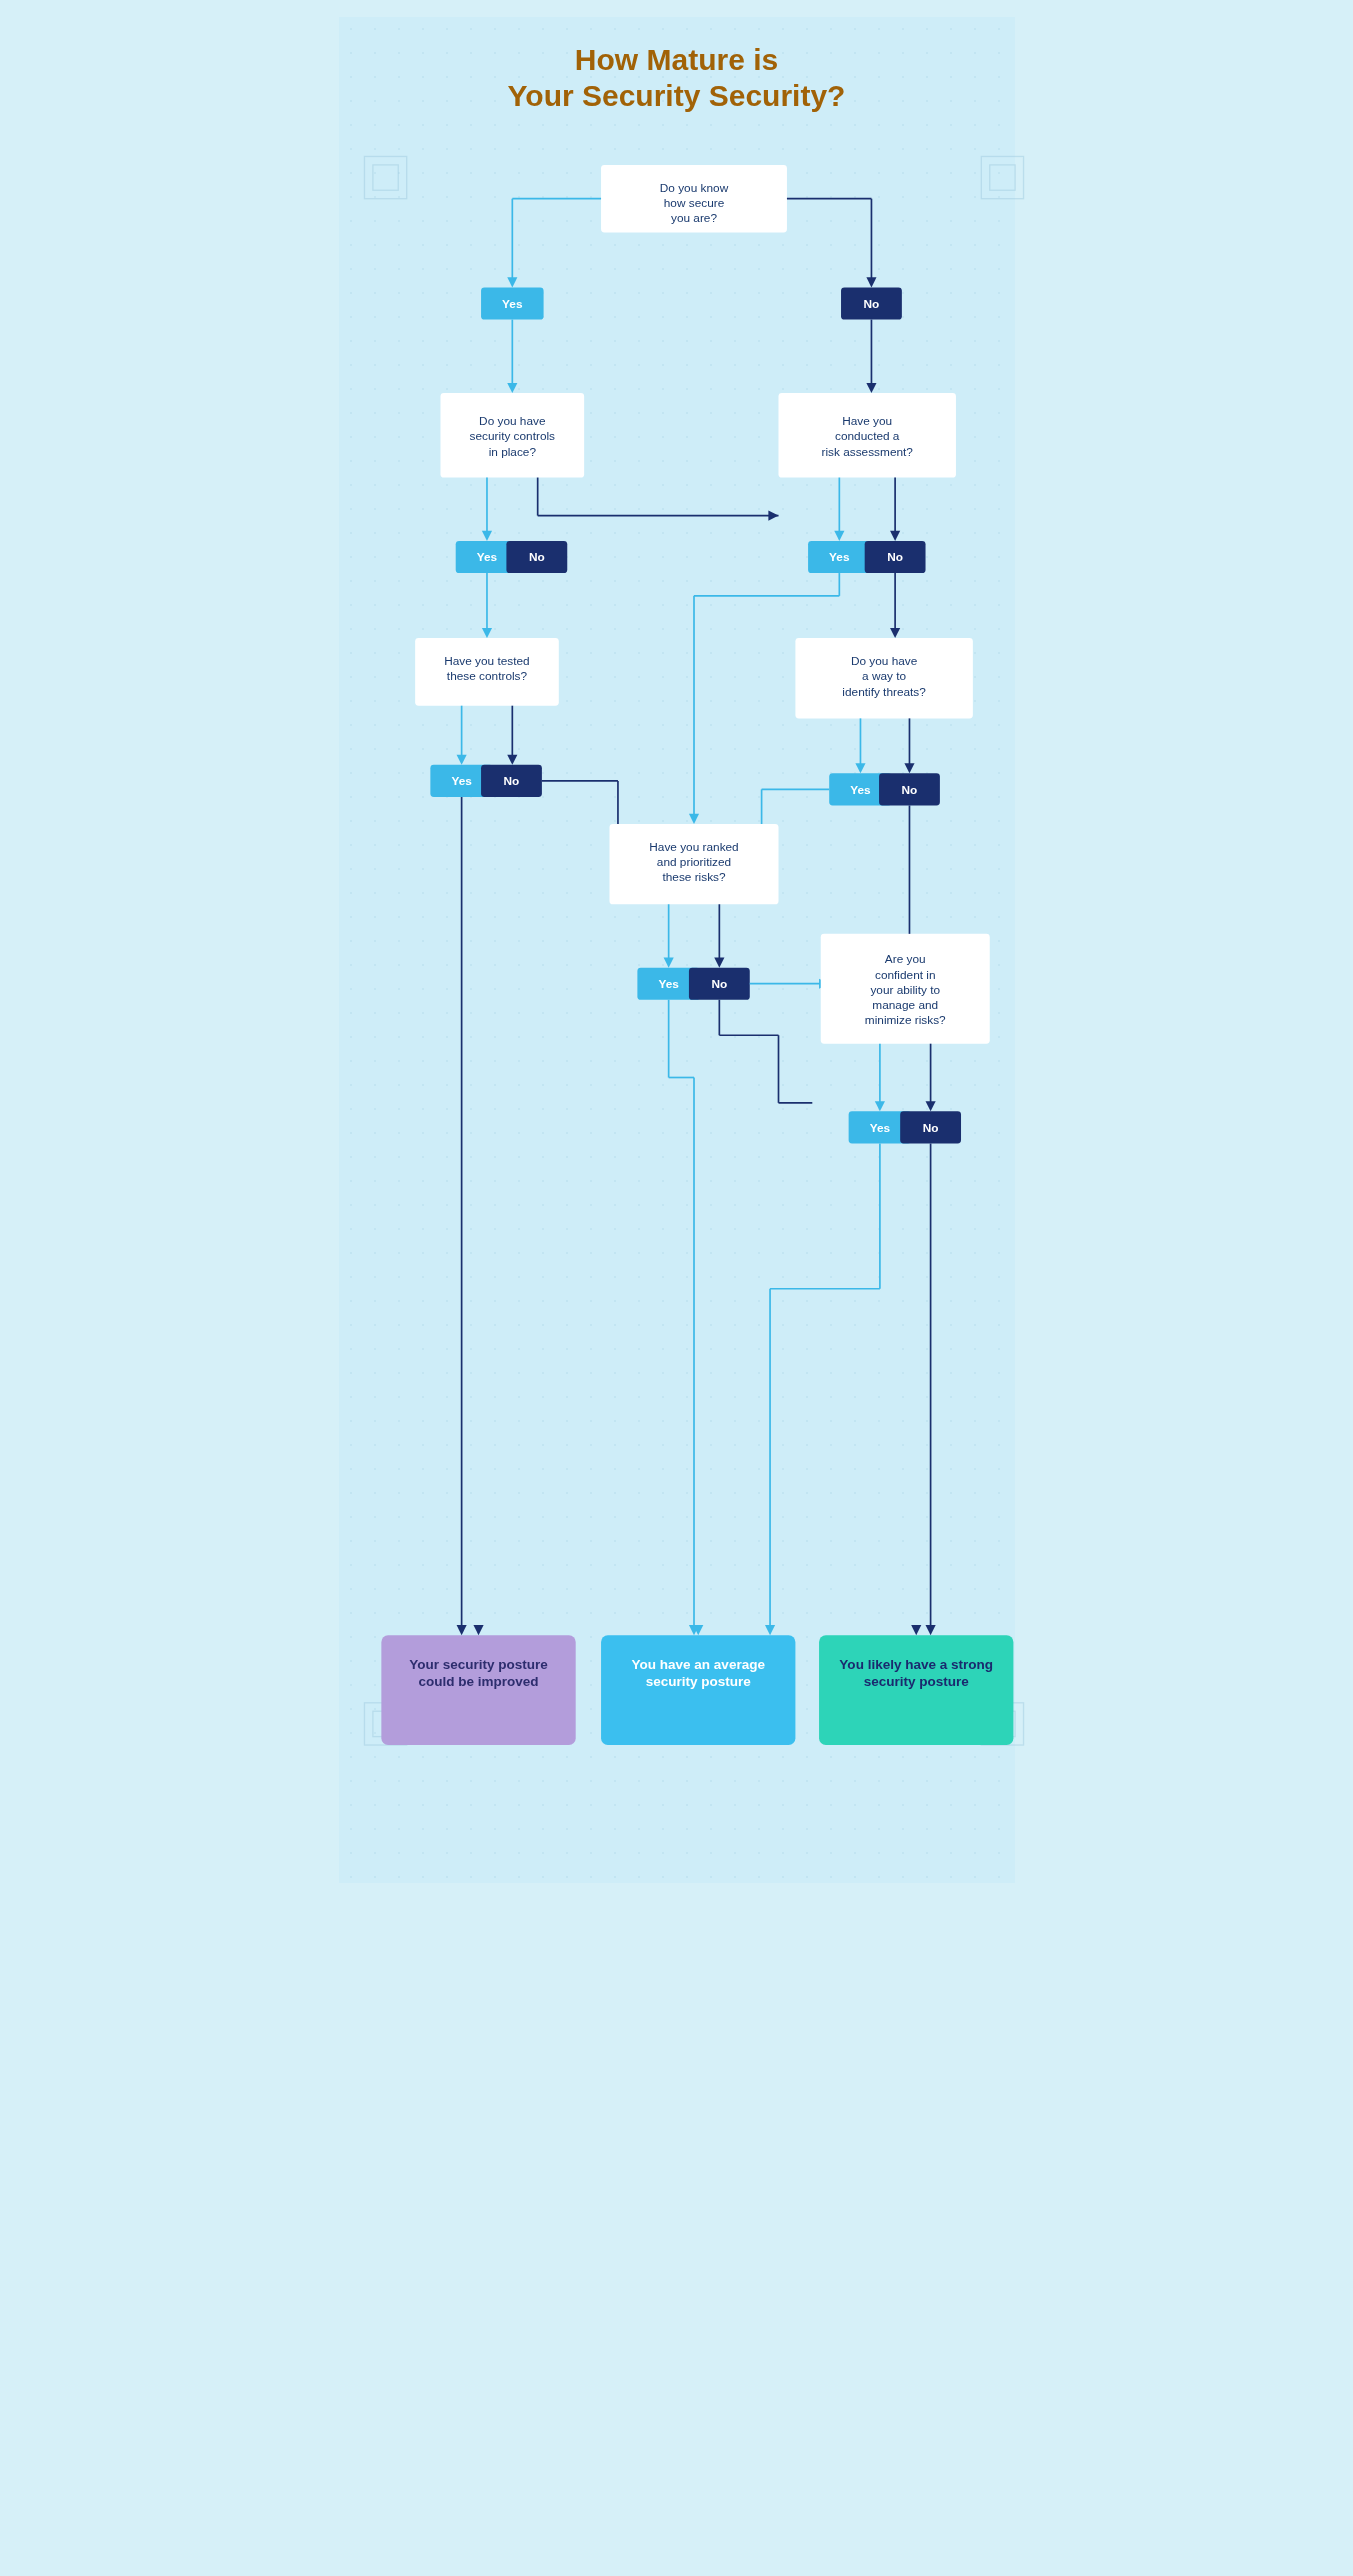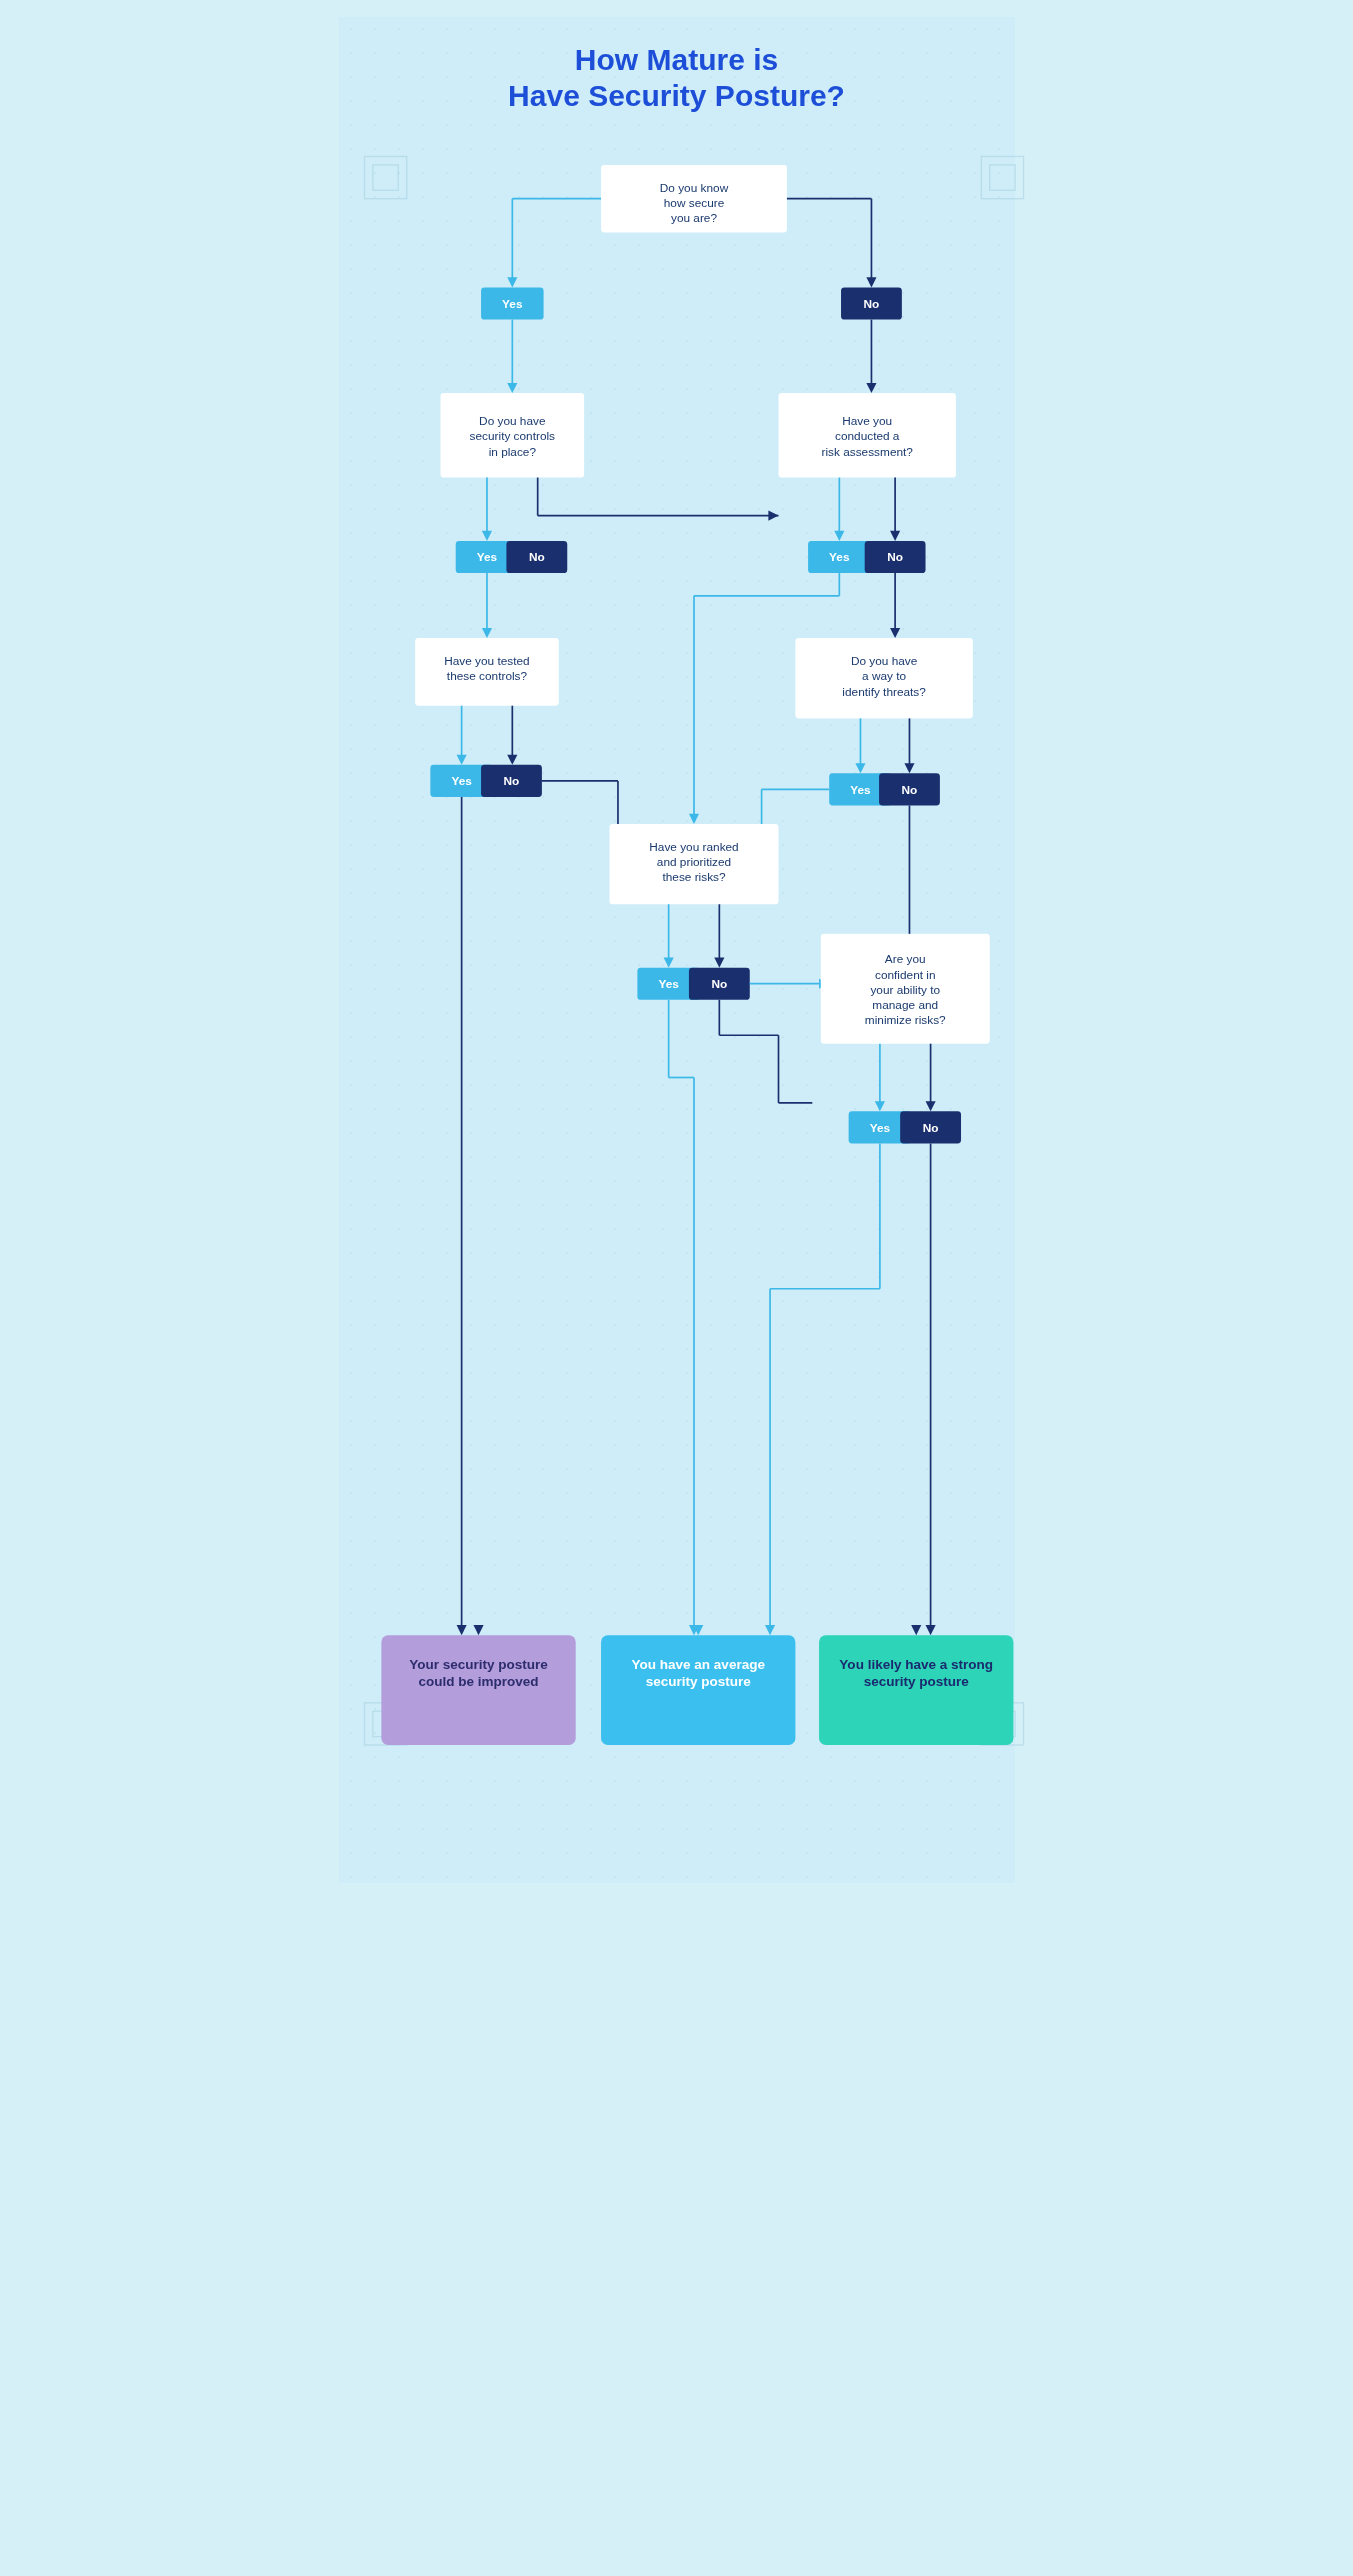--- a/index.html
+++ b/index.html
@@ -16,21 +16,21 @@
 
     .page-container {
       width: 676px;
       background-color: #ceedf8;
       padding: 25px 17px 42px;
       position: relative;
     }
 
     .title {
       text-align: center;
-      color: #1d4ed8;
+      color: #a16207;
       font-size: 30px;
       font-weight: 900;
       line-height: 1.2;
       margin-bottom: 34px;
     }
 
     
     .fc-wrapper {
       position: relative;
       width: 100%;
@@ -54,21 +54,21 @@
   </style>
 </head>
 <body>
 
 <div class="page-container">
   <div class="grid-overlay"></div>
 
   <div class="content-area">
     <h1 class="title">
       <span>How Mature is</span><br>
-      <span>Have Security Posture?</span>
+      <span>Your Security Security?</span>
     </h1>
 
     <div class="fc-wrapper">
       <svg viewBox="0 0 800 2000" width="676" height="1690" xmlns="http://www.w3.org/2000/svg">
 
         <rect x="10" y="10" width="50" height="50" fill="none" stroke="#a0cce0" stroke-width="1.5" opacity="0.5"></rect>
         <rect x="20" y="20" width="30" height="30" fill="none" stroke="#a0cce0" stroke-width="1.5" opacity="0.5"></rect>
         <rect x="740" y="10" width="50" height="50" fill="none" stroke="#a0cce0" stroke-width="1.5" opacity="0.5"></rect>
         <rect x="750" y="20" width="30" height="30" fill="none" stroke="#a0cce0" stroke-width="1.5" opacity="0.5"></rect>
         <rect x="10" y="1840" width="50" height="50" fill="none" stroke="#a0cce0" stroke-width="1.5" opacity="0.5"></rect>

